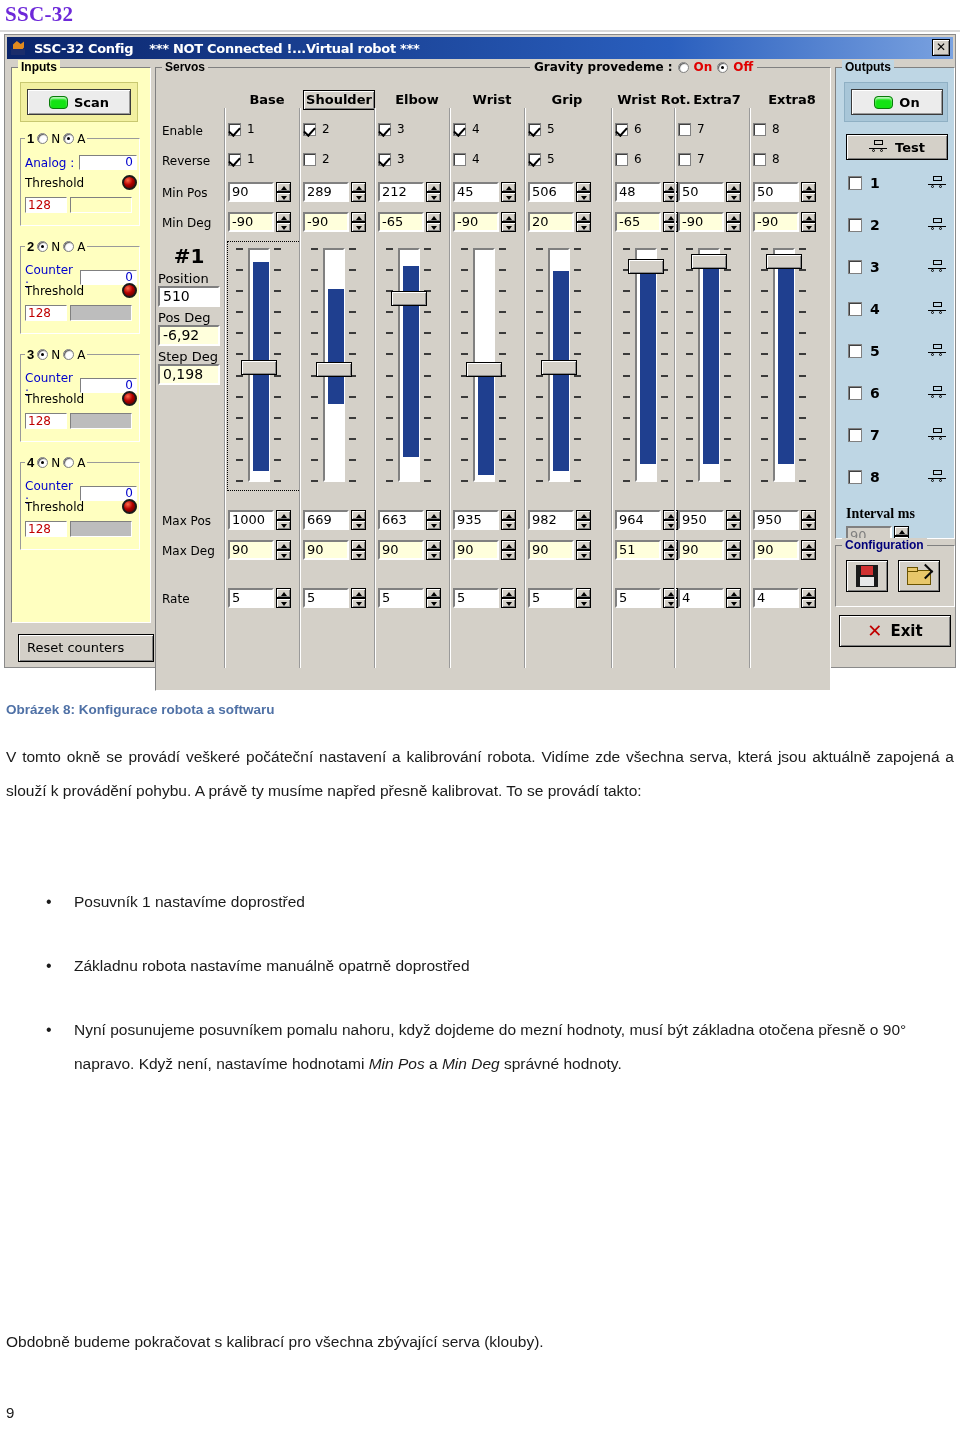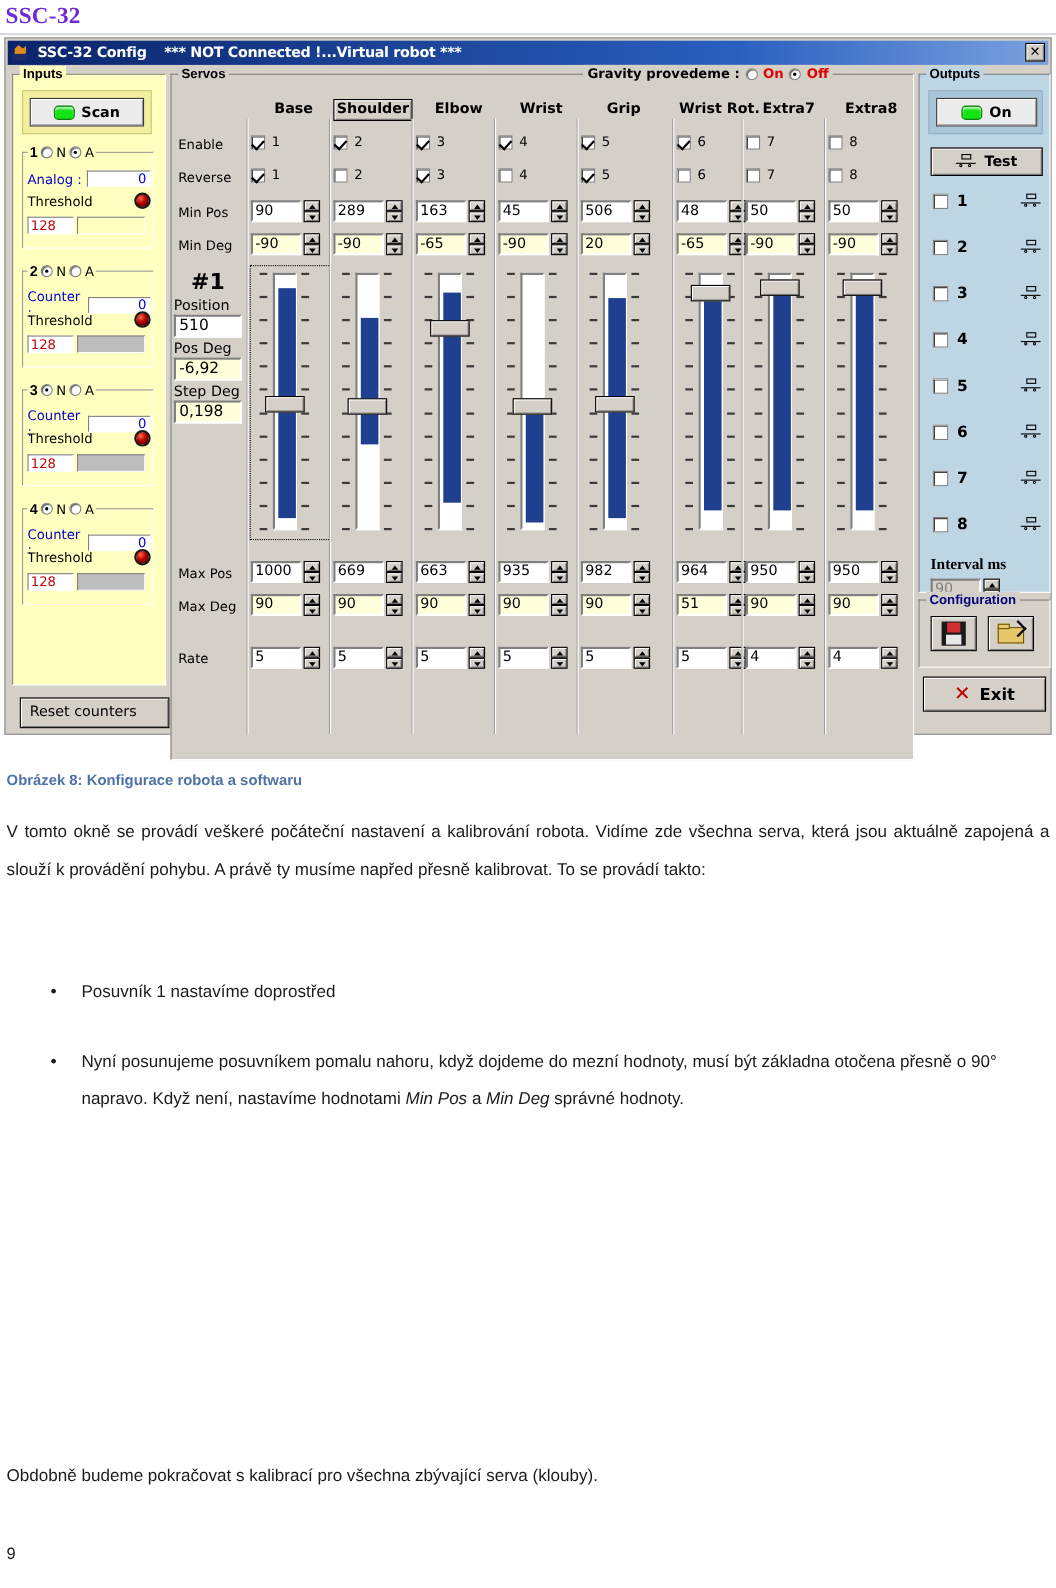--- a/index.html
+++ b/index.html
@@ -556,21 +556,21 @@
             <div class="colhead" style="line-height:20px;height:20px;padding-left:2px">Elbow</div>
             <div class="cbrow" style="top:32px">
               <span class="cb on"></span>
               <span class="n">3</span>
             </div>
             <div class="cbrow" style="top:62px">
               <span class="cb on"></span>
               <span class="n">3</span>
             </div>
             <div class="spin" style="top:92px">
-              <div class="fld">163</div>
+              <div class="fld">212</div>
               <div class="btns">
                 <div class="up"></div>
                 <div class="dn"></div>
               </div>
             </div>
             <div class="spin" style="top:122px">
               <div class="fld cream">-65</div>
               <div class="btns">
                 <div class="up"></div>
                 <div class="dn"></div>
@@ -1184,16 +1184,17 @@
       <span class="lbl">Exit</span>
     </div>
 
   </div>
 </div>
 
 <div class="caption">Obrázek 8: Konfigurace robota a softwaru</div>
 <div class="para" style="top:740px">V tomto okně se provádí veškeré počáteční nastavení a kalibrování robota. Vidíme zde všechna serva, která jsou aktuálně zapojená a slouží k provádění pohybu. A právě ty musíme napřed přesně kalibrovat. To se provádí takto:</div>
 <div class="bullets" id="bullet-list">
     <div class="bul">Posuvník 1 nastavíme doprostřed</div>
+    <div class="bul">Základnu robota nastavíme manuálně opatrně doprostřed</div>
     <div class="bul">Nyní posunujeme posuvníkem pomalu nahoru, když dojdeme do mezní hodnoty, musí být základna otočena přesně o 90° napravo. Když není, nastavíme hodnotami <i>Min Pos</i> a <i>Min Deg</i> správné hodnoty.</div>
   </div>
 <div class="tail" id="closing" style="top:1325px">Obdobně budeme pokračovat s kalibrací pro všechna zbývající serva (klouby).</div>
 <div class="pagenum">9</div>
 
 </body></html>

